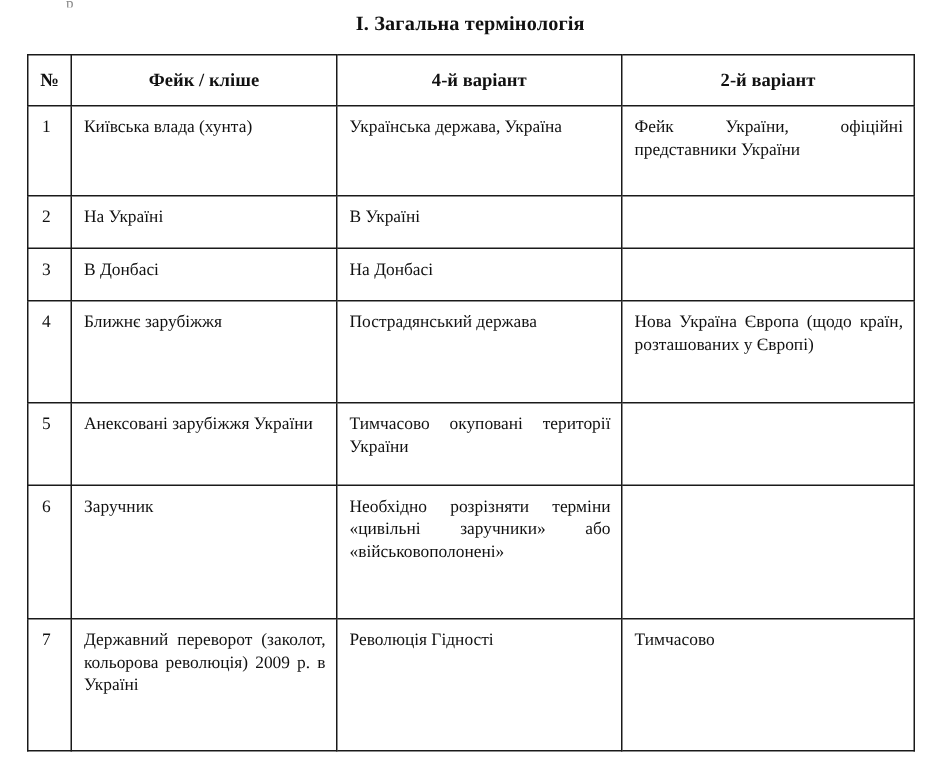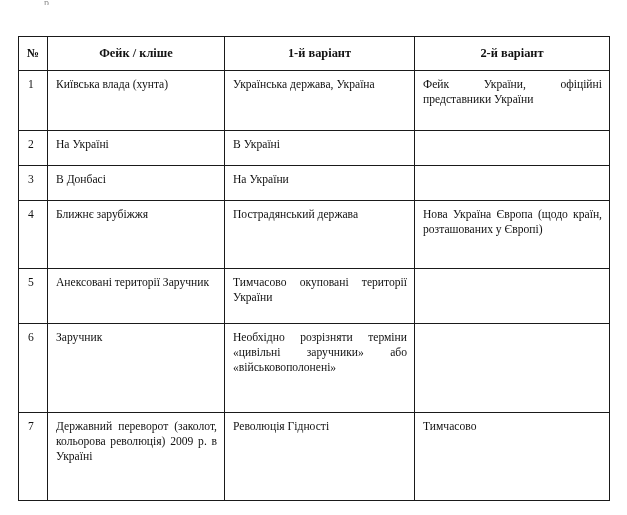--- a/index.html
+++ b/index.html
@@ -113,34 +113,35 @@
   tr.r6 td { height: 89px; }
   tr.r7 td { height: 88px; }
 </style>
 </head>
 <body>
 
 <div class="page">
 
   <div class="top-artifact">р</div>
 
+  <div class="doc-title">I. Загальна термінологія</div>
 
   <div class="table-wrap">
     <table class="term-table">
       <colgroup>
         <col class="c-num">
           <col class="c-fake">
           <col class="c-var1">
           <col class="c-var2">
       </colgroup>
       <thead>
         <tr>
           <th>№</th>
           <th>Фейк / кліше</th>
-          <th>1-й варіант</th>
+          <th>4-й варіант</th>
           <th>2-й варіант</th>
         </tr>
       </thead>
       <tbody>
 
         <tr class="r1">
           <td class="num">
               <span class="cell-text">1</span>
             </td>
           <td>
@@ -170,21 +171,21 @@
         </tr>
 
         <tr class="r3">
           <td class="num">
               <span class="cell-text">3</span>
             </td>
           <td>
               <span class="cell-text">В Донбасі</span>
             </td>
           <td>
-              <span class="cell-text">На України</span>
+              <span class="cell-text">На Донбасі</span>
             </td>
           <td>
               <span class="cell-text"></span>
             </td>
         </tr>
 
         <tr class="r4">
           <td class="num">
               <span class="cell-text">4</span>
             </td>
@@ -197,21 +198,21 @@
           <td>
               <span class="cell-text">Нова Україна Європа (щодо країн, розташованих у Європі)</span>
             </td>
         </tr>
 
         <tr class="r5">
           <td class="num">
               <span class="cell-text">5</span>
             </td>
           <td>
-              <span class="cell-text">Анексовані території Заручник</span>
+              <span class="cell-text">Анексовані зарубіжжя України</span>
             </td>
           <td>
               <span class="cell-text">Тимчасово окуповані території України</span>
             </td>
           <td>
               <span class="cell-text"></span>
             </td>
         </tr>
 
         <tr class="r6">

